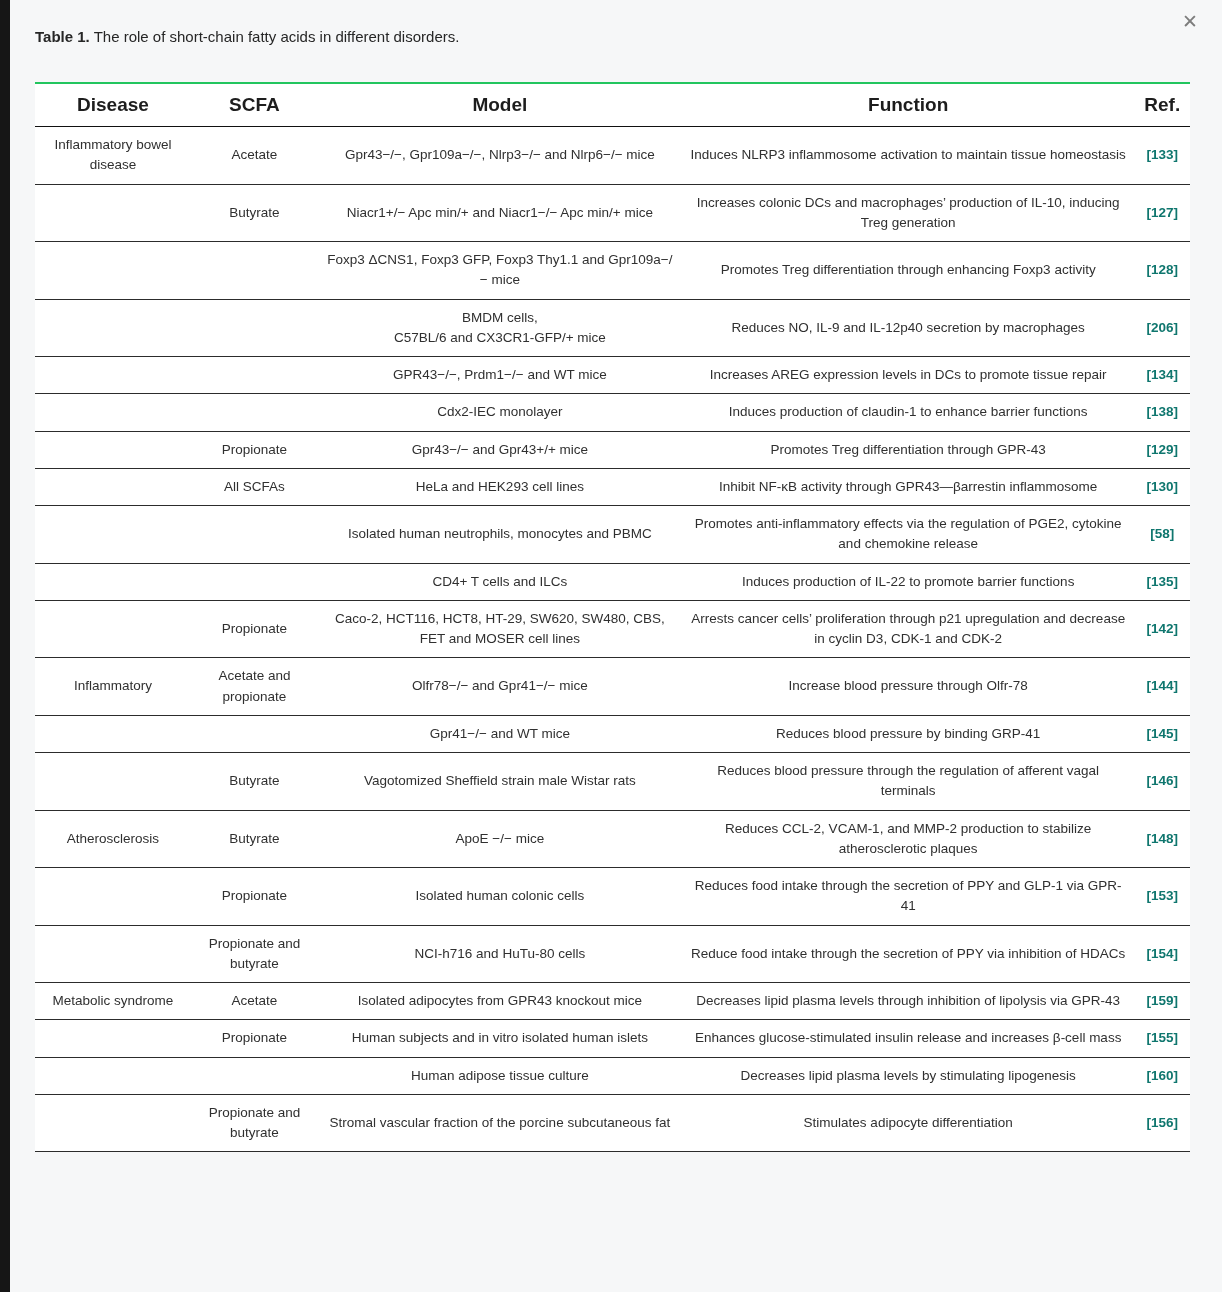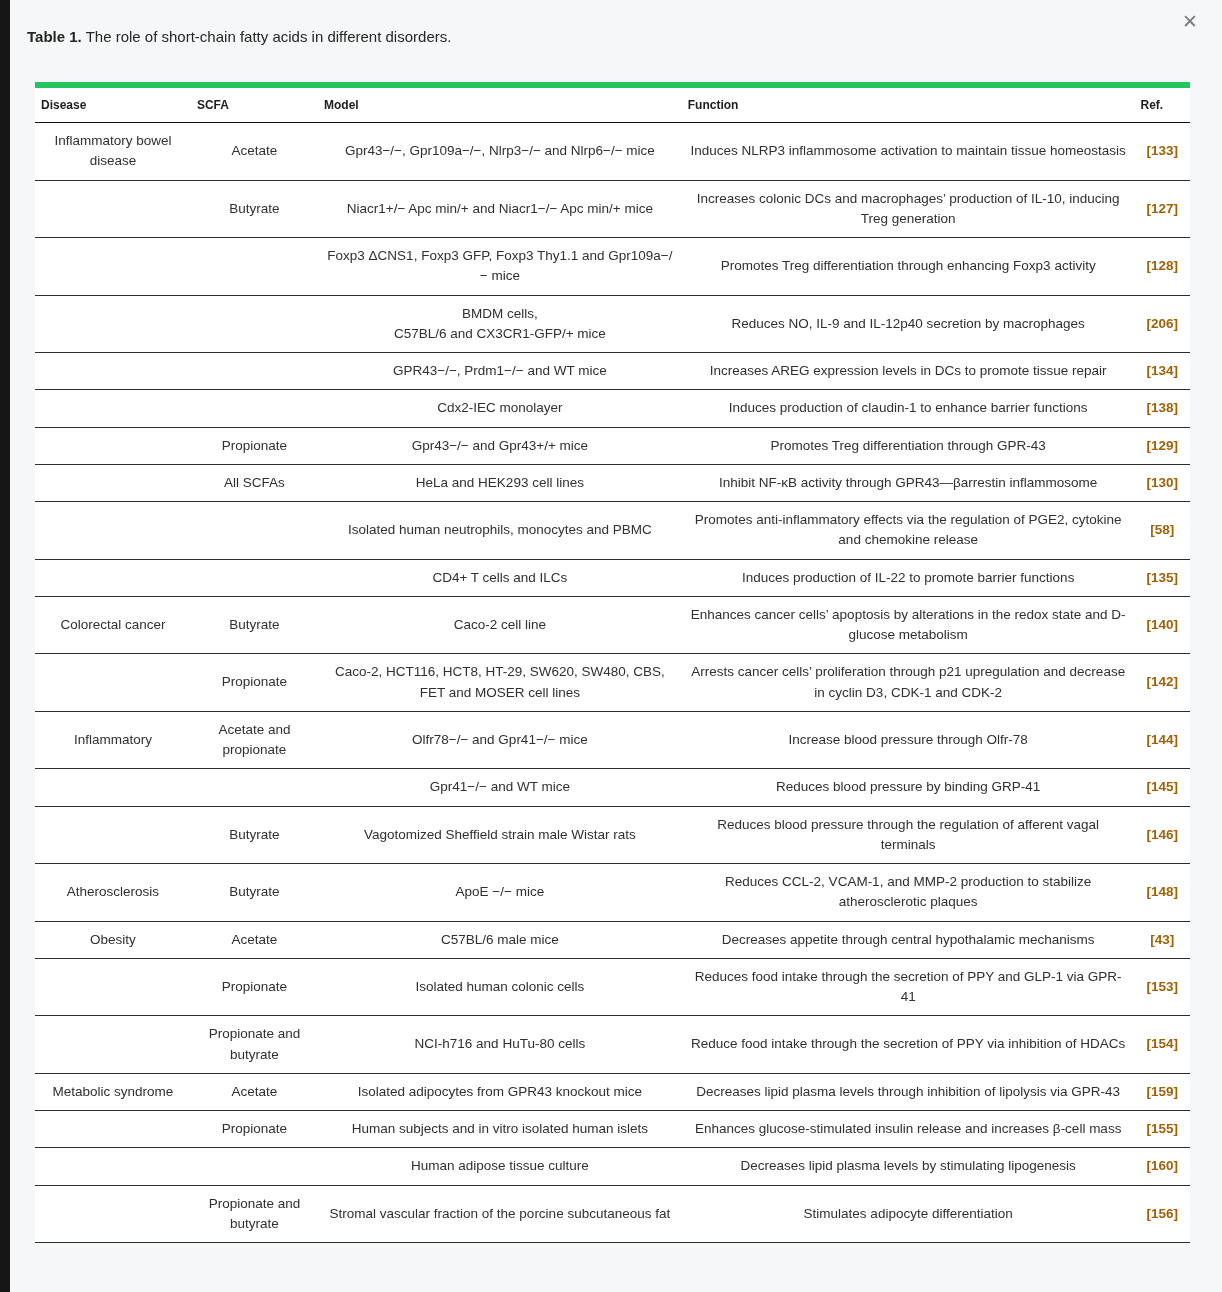--- a/index.html
+++ b/index.html
@@ -22,58 +22,58 @@
   }
   .close-btn {
     position: absolute; top: 8px; right: 20px;
     font-size: 19px; line-height: 1;
     color: #7d7d7d;
     cursor: pointer;
     padding: 4px;
     user-select: none;
   }
   .table-title {
-    position: absolute; left: 17px; top: 28px;
+    position: absolute; left: 25px; top: 28px;
     font-size: 15px; color: #262626;
   }
   .table-title b { font-weight: bold; }
   .table-wrap {
     position: absolute; left: 25px; top: 82px; width: 1155px;
   }
   table {
     width: 100%;
     border-collapse: collapse;
     background: #ffffff;
     color: #303030;
     font-size: 13.5px;
     table-layout: fixed;
   }
   col.c-disease  { width: 13.5%; }
   col.c-scfa     { width: 11.0%; }
   col.c-model    { width: 31.5%; }
   col.c-function { width: 39.2%; }
   col.c-ref      { width: 4.8%; }
   thead th {
-    border-top: 6px solid #22c55e;
+    border-top: 2px solid #22c55e;
     border-bottom: 1px solid #111;
     font-weight: bold;
-    font-size: 12px;
+    font-size: 19px;
     color: #1d1d1d;
     padding: 10px 6px;
-    text-align: left;
+    text-align: center;
   }
   tbody td {
     border-bottom: 1px solid #2c2c2c;
     padding: 8px 8px;
     text-align: center;
     vertical-align: middle;
     line-height: 1.5;
   }
   tbody td.model { white-space: pre-line; }
-  tbody td.ref { font-weight: bold; color: #a16207; }
+  tbody td.ref { font-weight: bold; color: #0f766e; }
 </style>
 </head>
 <body>
 
 <div class="left-strip"></div>
 
 <div class="modal">
 
   <span class="close-btn">✕</span>
 
@@ -165,27 +165,20 @@
     <td class="ref">[58]</td>
   </tr>
           <tr>
     <td class="disease"></td>
     <td class="scfa"></td>
     <td class="model">CD4+ T cells and ILCs</td>
     <td class="function">Induces production of IL-22 to promote barrier functions</td>
     <td class="ref">[135]</td>
   </tr>
           <tr>
-    <td class="disease">Colorectal cancer</td>
-    <td class="scfa">Butyrate</td>
-    <td class="model">Caco-2 cell line</td>
-    <td class="function">Enhances cancer cells’ apoptosis by alterations in the redox state and D-glucose metabolism</td>
-    <td class="ref">[140]</td>
-  </tr>
-          <tr>
     <td class="disease"></td>
     <td class="scfa">Propionate</td>
     <td class="model">Caco-2, HCT116, HCT8, HT-29, SW620, SW480, CBS, FET and MOSER cell lines</td>
     <td class="function">Arrests cancer cells’ proliferation through p21 upregulation and decrease in cyclin D3, CDK-1 and CDK-2</td>
     <td class="ref">[142]</td>
   </tr>
           <tr>
     <td class="disease">Inflammatory</td>
     <td class="scfa">Acetate and propionate</td>
     <td class="model">Olfr78−/− and Gpr41−/− mice</td>
@@ -207,27 +200,20 @@
     <td class="ref">[146]</td>
   </tr>
           <tr>
     <td class="disease">Atherosclerosis</td>
     <td class="scfa">Butyrate</td>
     <td class="model">ApoE −/− mice</td>
     <td class="function">Reduces CCL-2, VCAM-1, and MMP-2 production to stabilize atherosclerotic plaques</td>
     <td class="ref">[148]</td>
   </tr>
           <tr>
-    <td class="disease">Obesity</td>
-    <td class="scfa">Acetate</td>
-    <td class="model">C57BL/6 male mice</td>
-    <td class="function">Decreases appetite through central hypothalamic mechanisms</td>
-    <td class="ref">[43]</td>
-  </tr>
-          <tr>
     <td class="disease"></td>
     <td class="scfa">Propionate</td>
     <td class="model">Isolated human colonic cells</td>
     <td class="function">Reduces food intake through the secretion of PPY and GLP-1 via GPR-41</td>
     <td class="ref">[153]</td>
   </tr>
           <tr>
     <td class="disease"></td>
     <td class="scfa">Propionate and butyrate</td>
     <td class="model">NCI-h716 and HuTu-80 cells</td>

